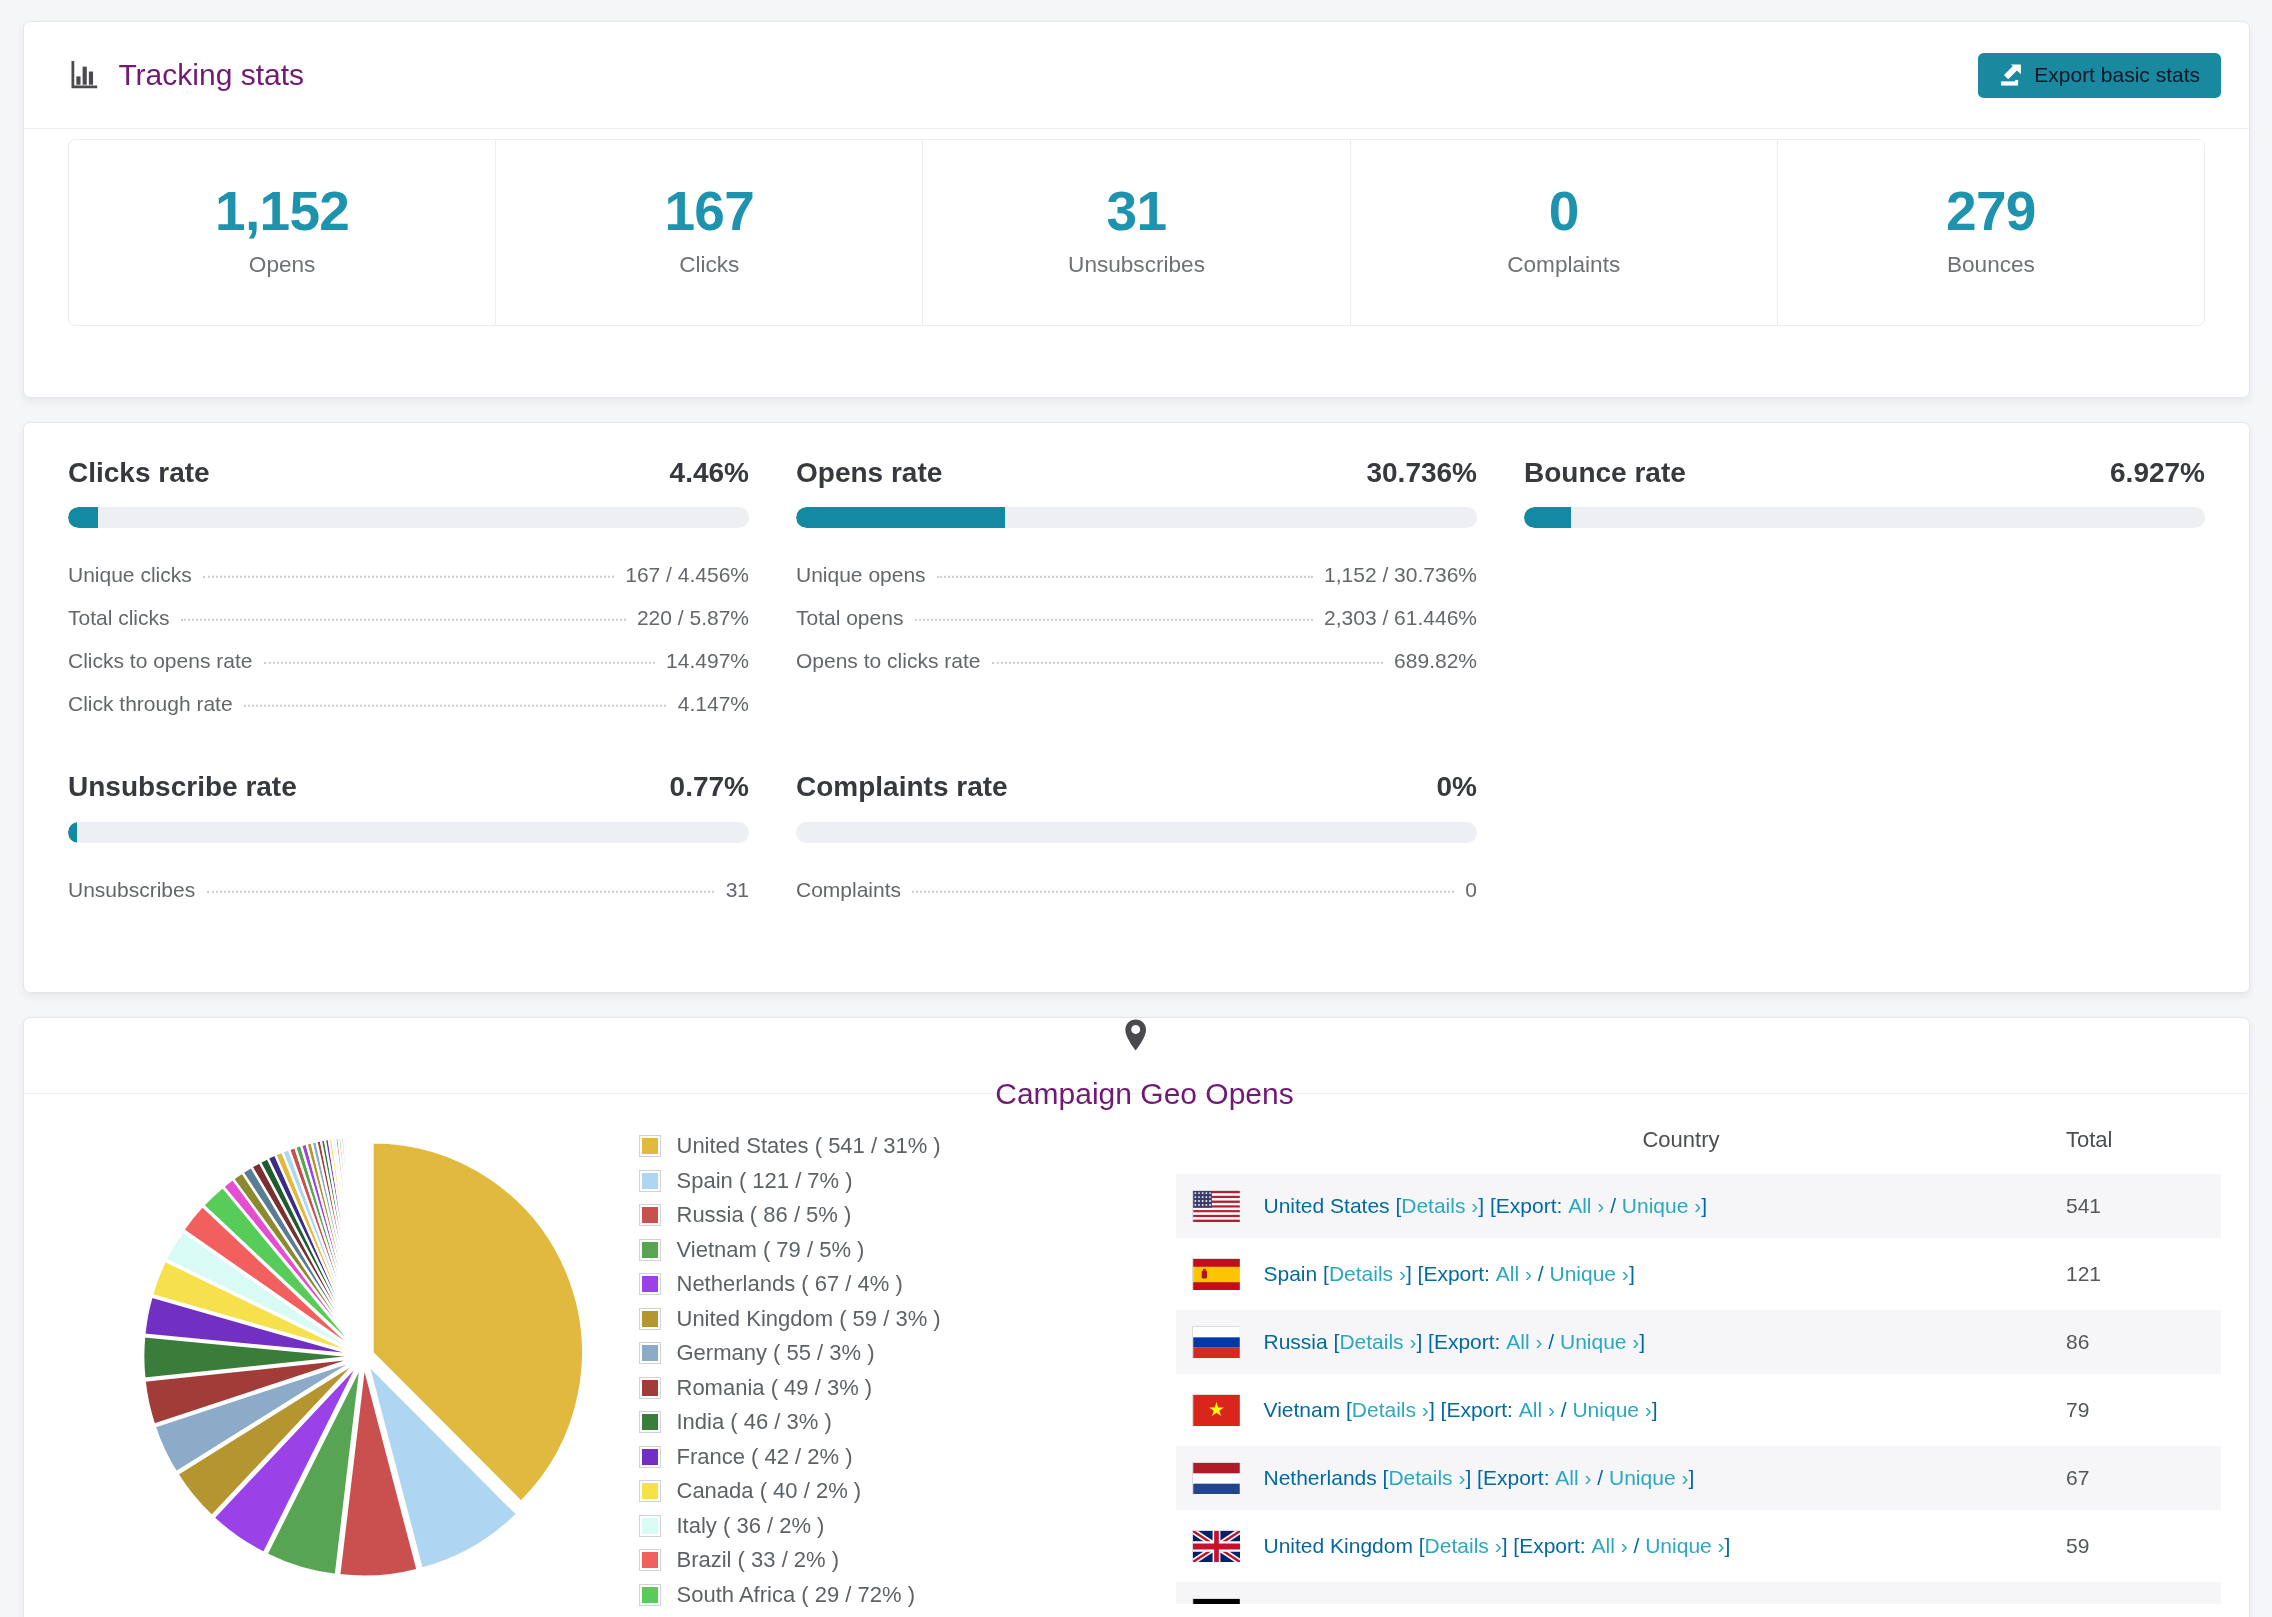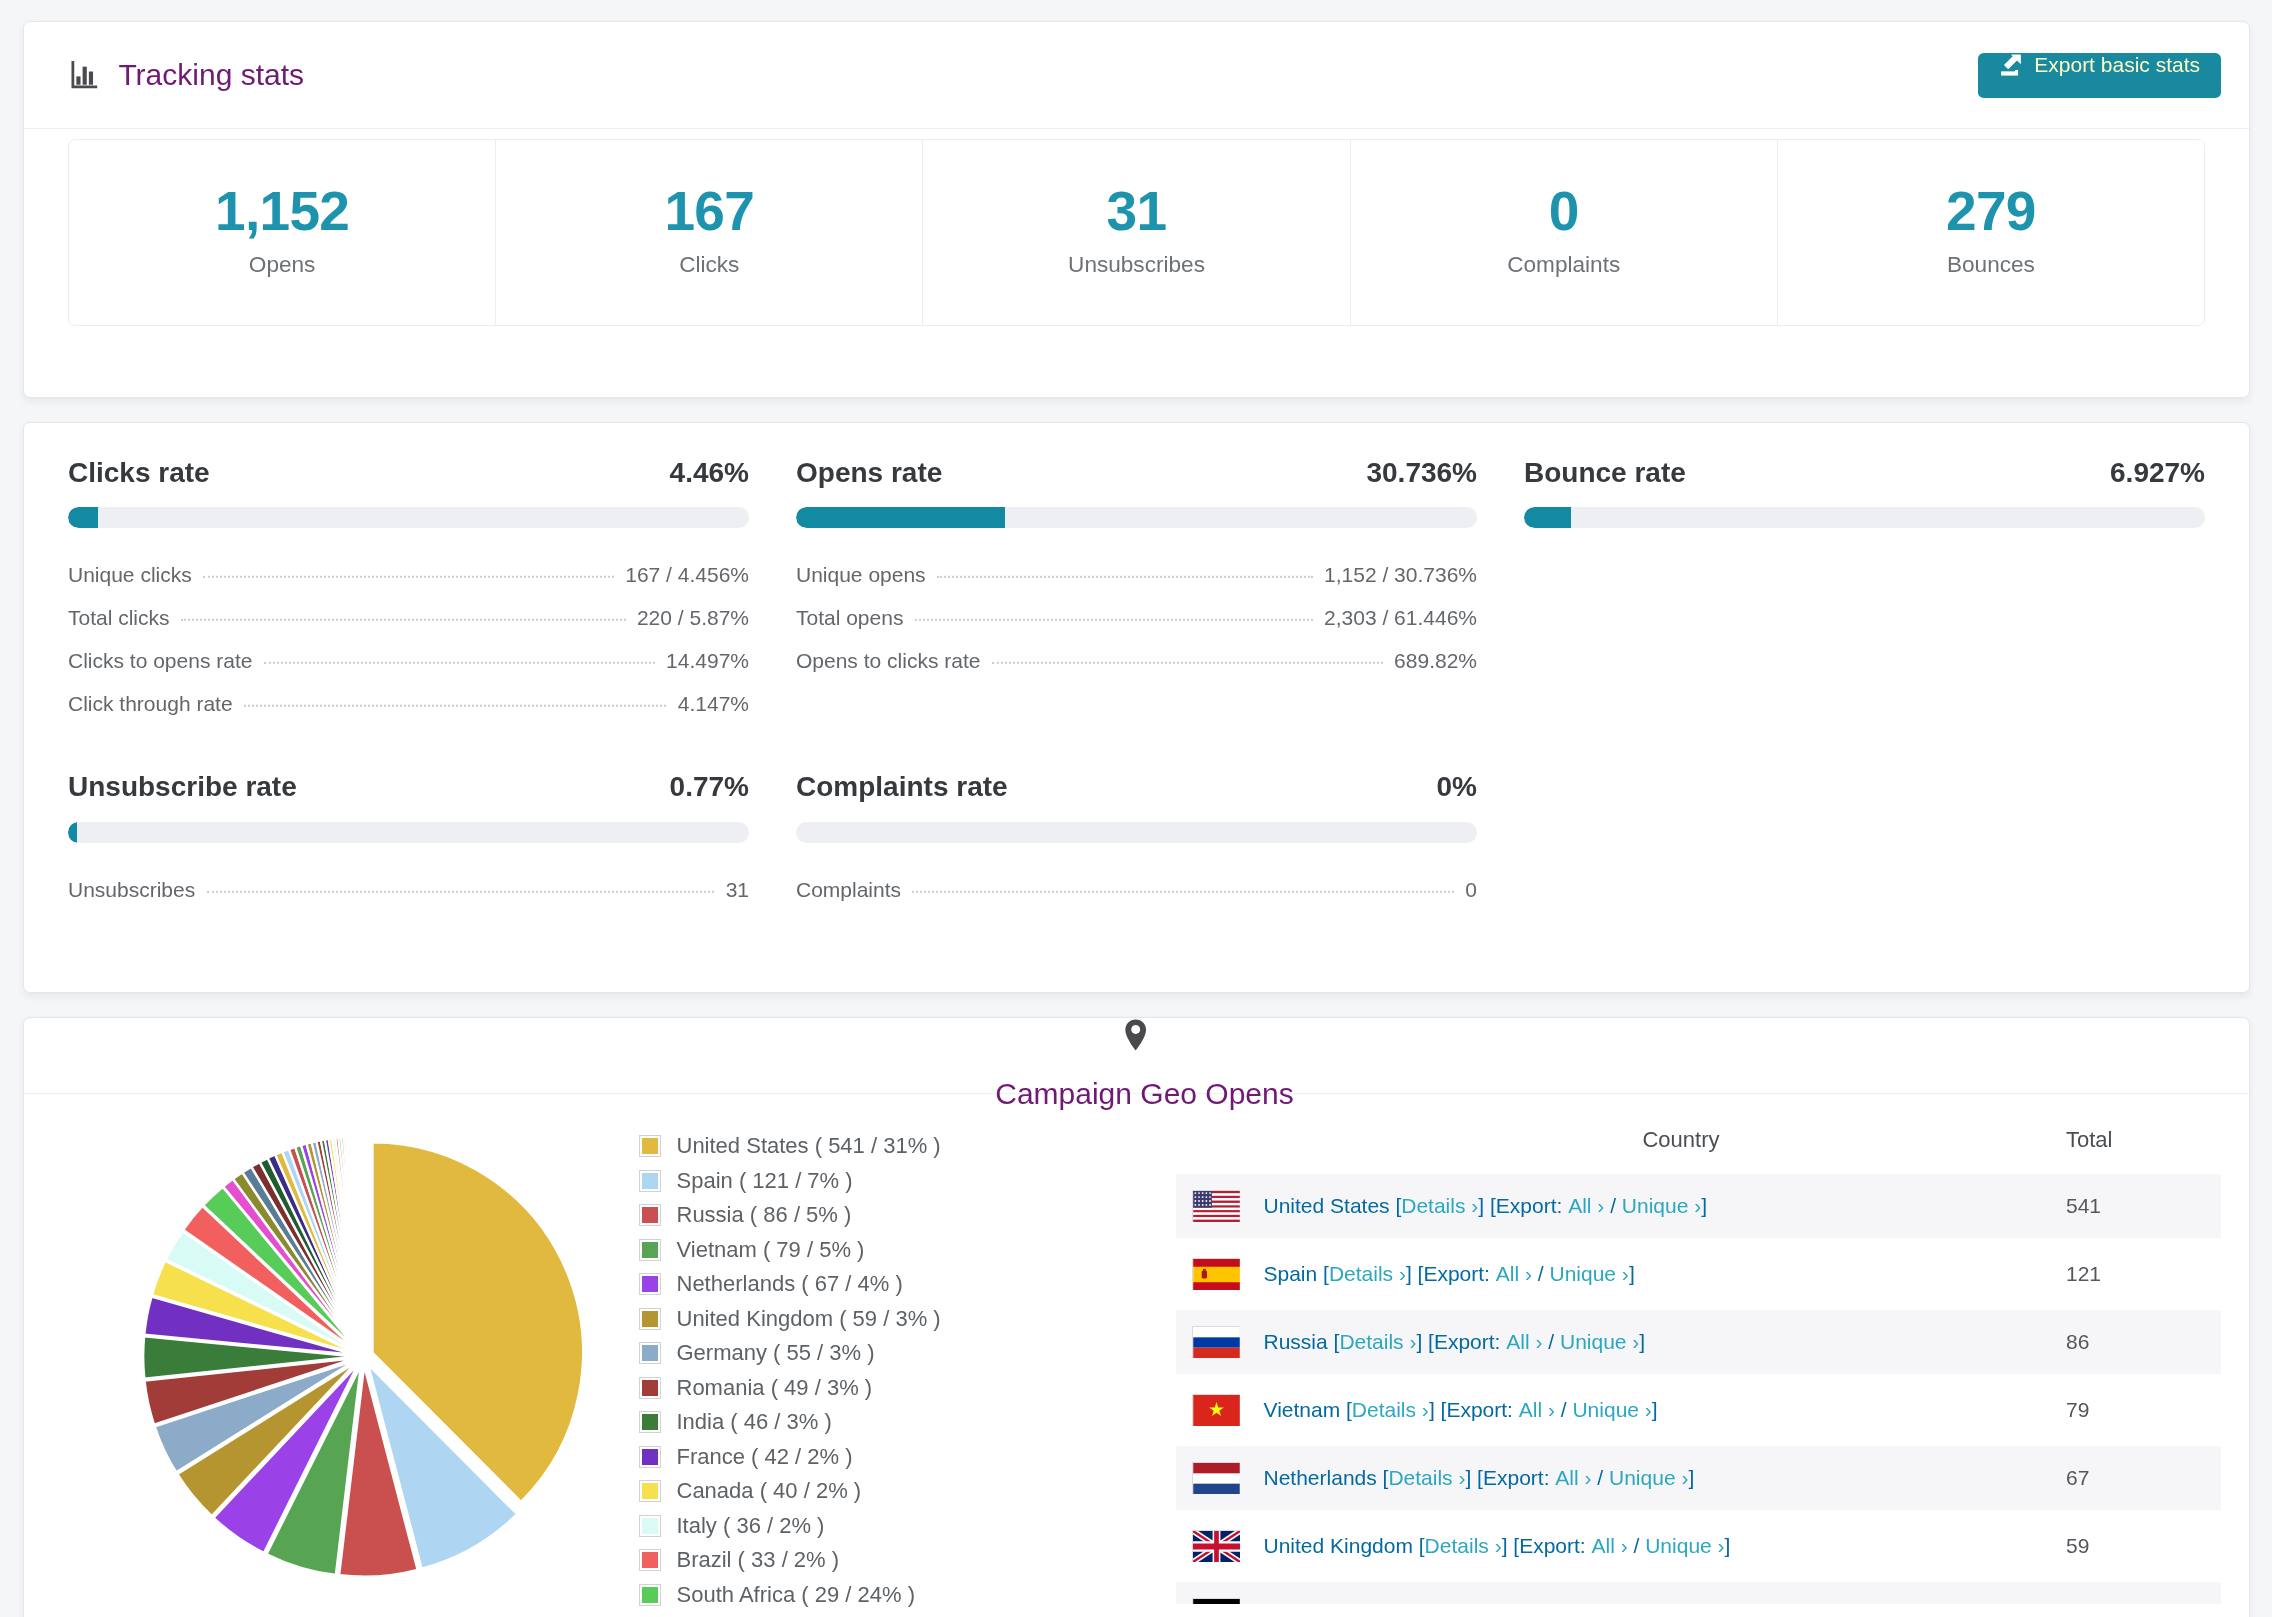--- a/index.html
+++ b/index.html
@@ -24,22 +24,22 @@
     align-items: center;
     height: 107px;
     padding: 0 28px 0 44px;
     border-bottom: 1.4px solid #efeff2;
   }
   .card-geo .card-header { height: 76px; flex-direction: column; }
   .hicon { margin-right: 18.4px; display: flex; align-items: center; }
   .card-title { font-size: 30px; font-weight: 400; color: #701a75; }
   .spacer { flex: 1; }
   .export-btn {
-    display: flex; align-items: flex-start; gap: 11.3px;
-    background: #19899f; color: #fef9c3;
+    display: flex; align-items: center; gap: 11.3px;
+    background: #19899f; color: #0f172a;
     border: none; border-radius: 5.6px;
     font-size: 21px; height: 45px; padding: 0 21px;
     font-family: inherit; cursor: pointer;
   }
 
   
   .stats-strip {
     display: flex;
     margin: 10px 44px 71px 44px;
     border: 1.4px solid #ebedf0;
@@ -392,21 +392,21 @@
           <li>
             <span class="swatch">
               <i style="background: rgb(241, 95, 95);"></i>
             </span>
             <span class="ltext">Brazil ( 33 / 2% )</span>
           </li>
           <li>
             <span class="swatch">
               <i style="background: rgb(88, 204, 88);"></i>
             </span>
-            <span class="ltext">South Africa ( 29 / 24% )</span>
+            <span class="ltext">South Africa ( 29 / 72% )</span>
           </li>
         </ul>
       <div class="geo-table">
         <div class="t-head">
           <div class="th-country">Country</div>
           <div class="th-total">Total</div>
         </div>
         <div class="t-body" id="t-body">
             <div class="g-row odd">
               <div class="cell-country">

